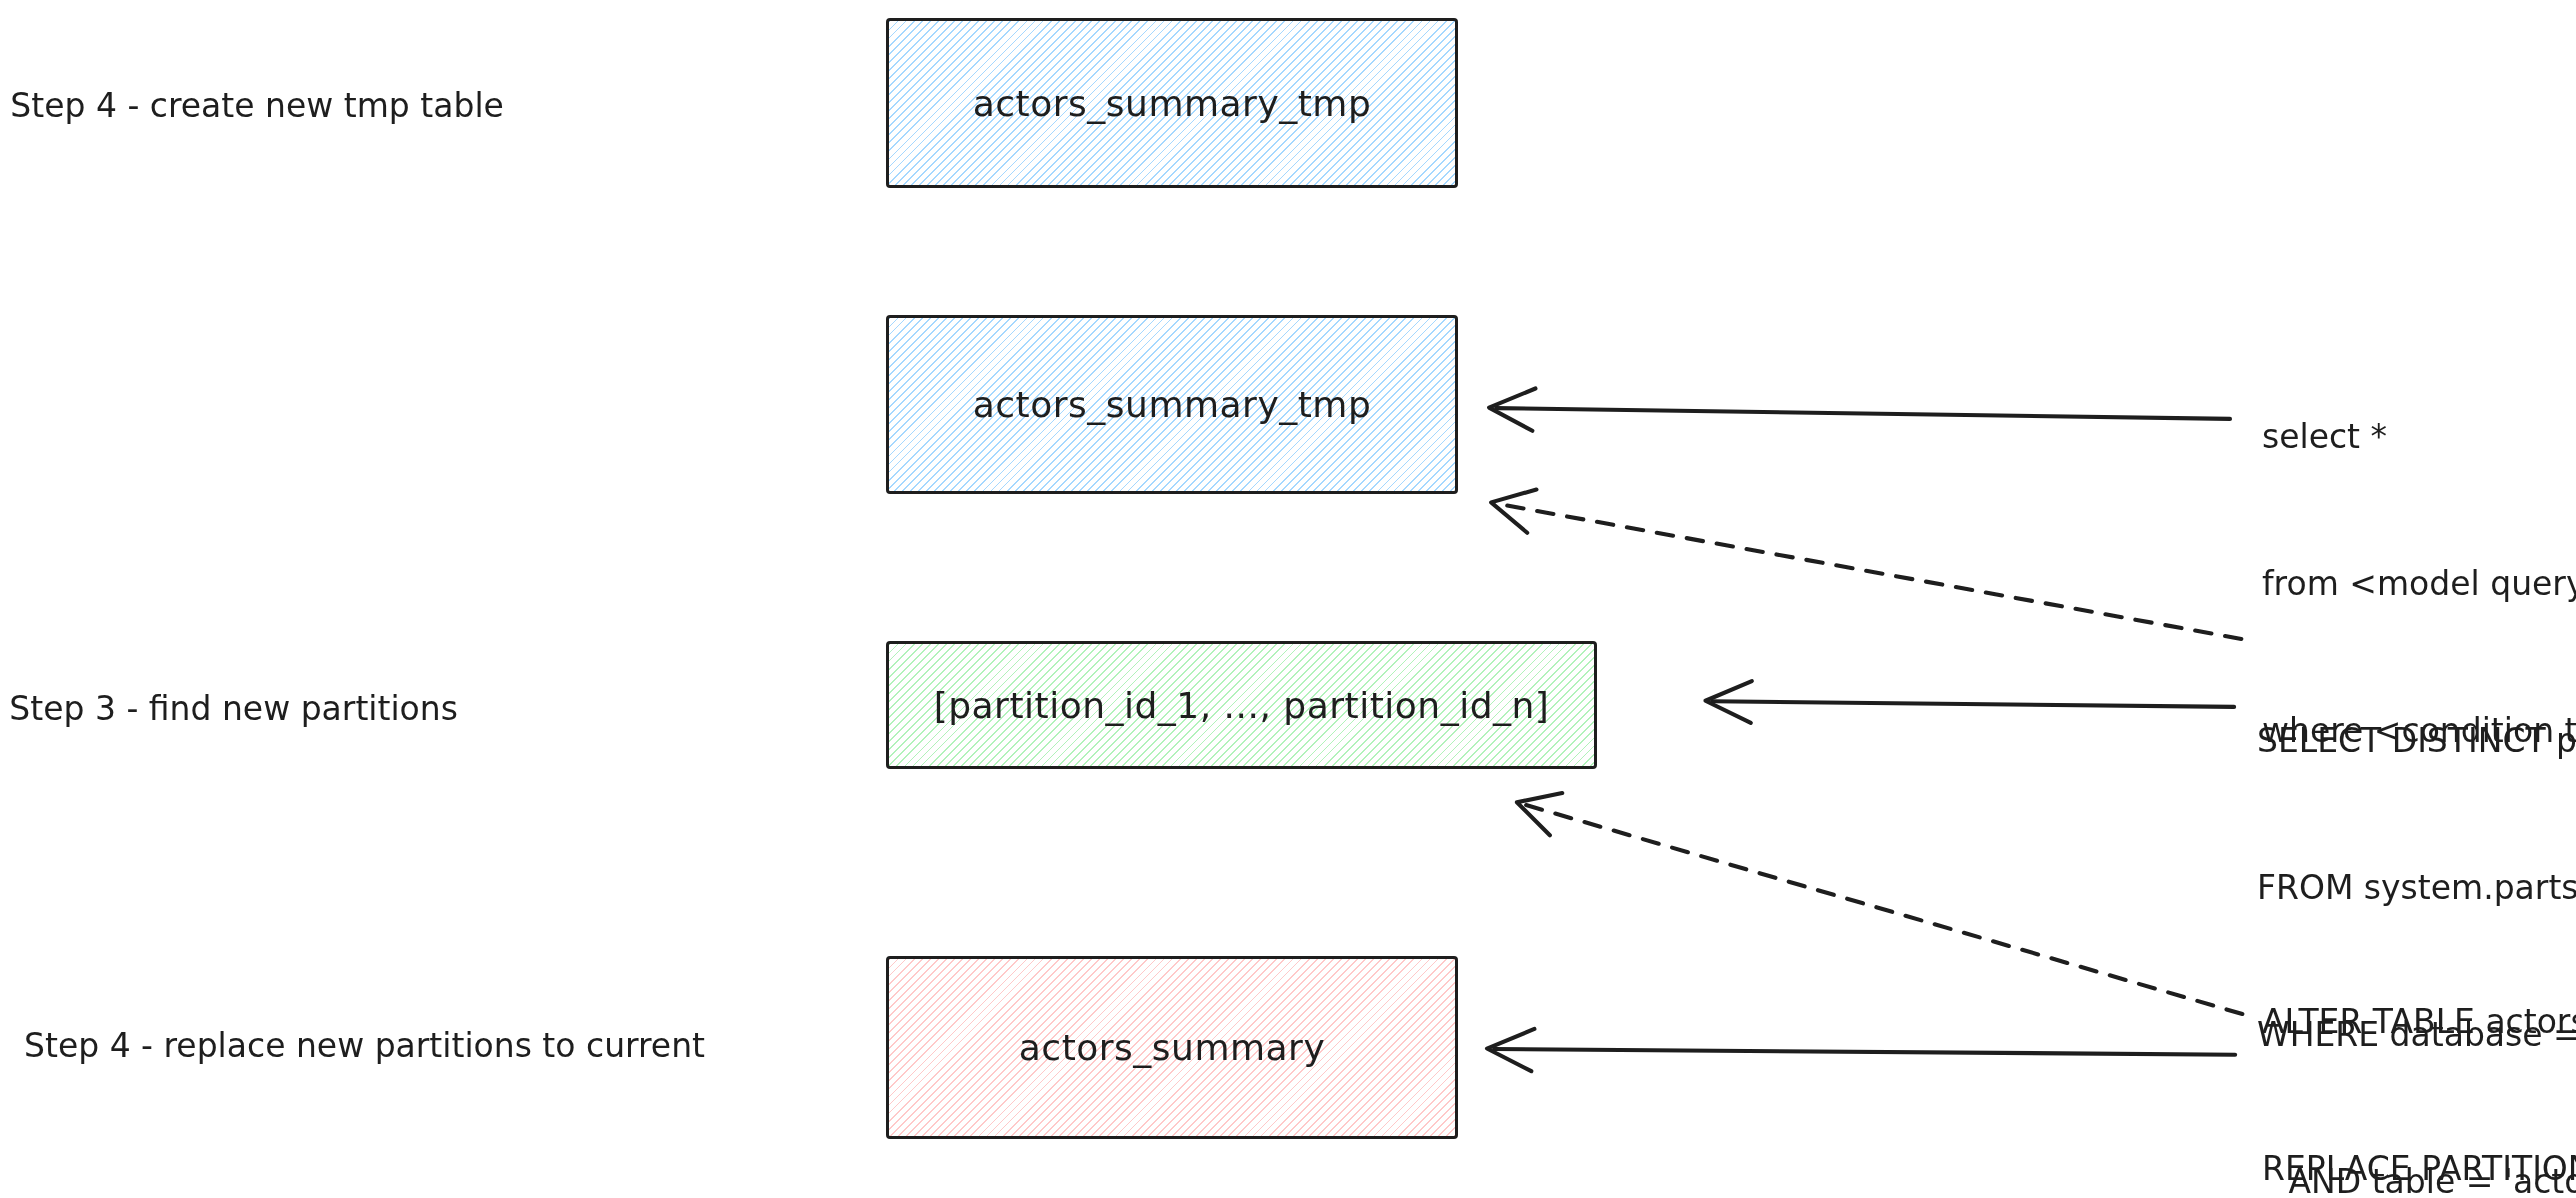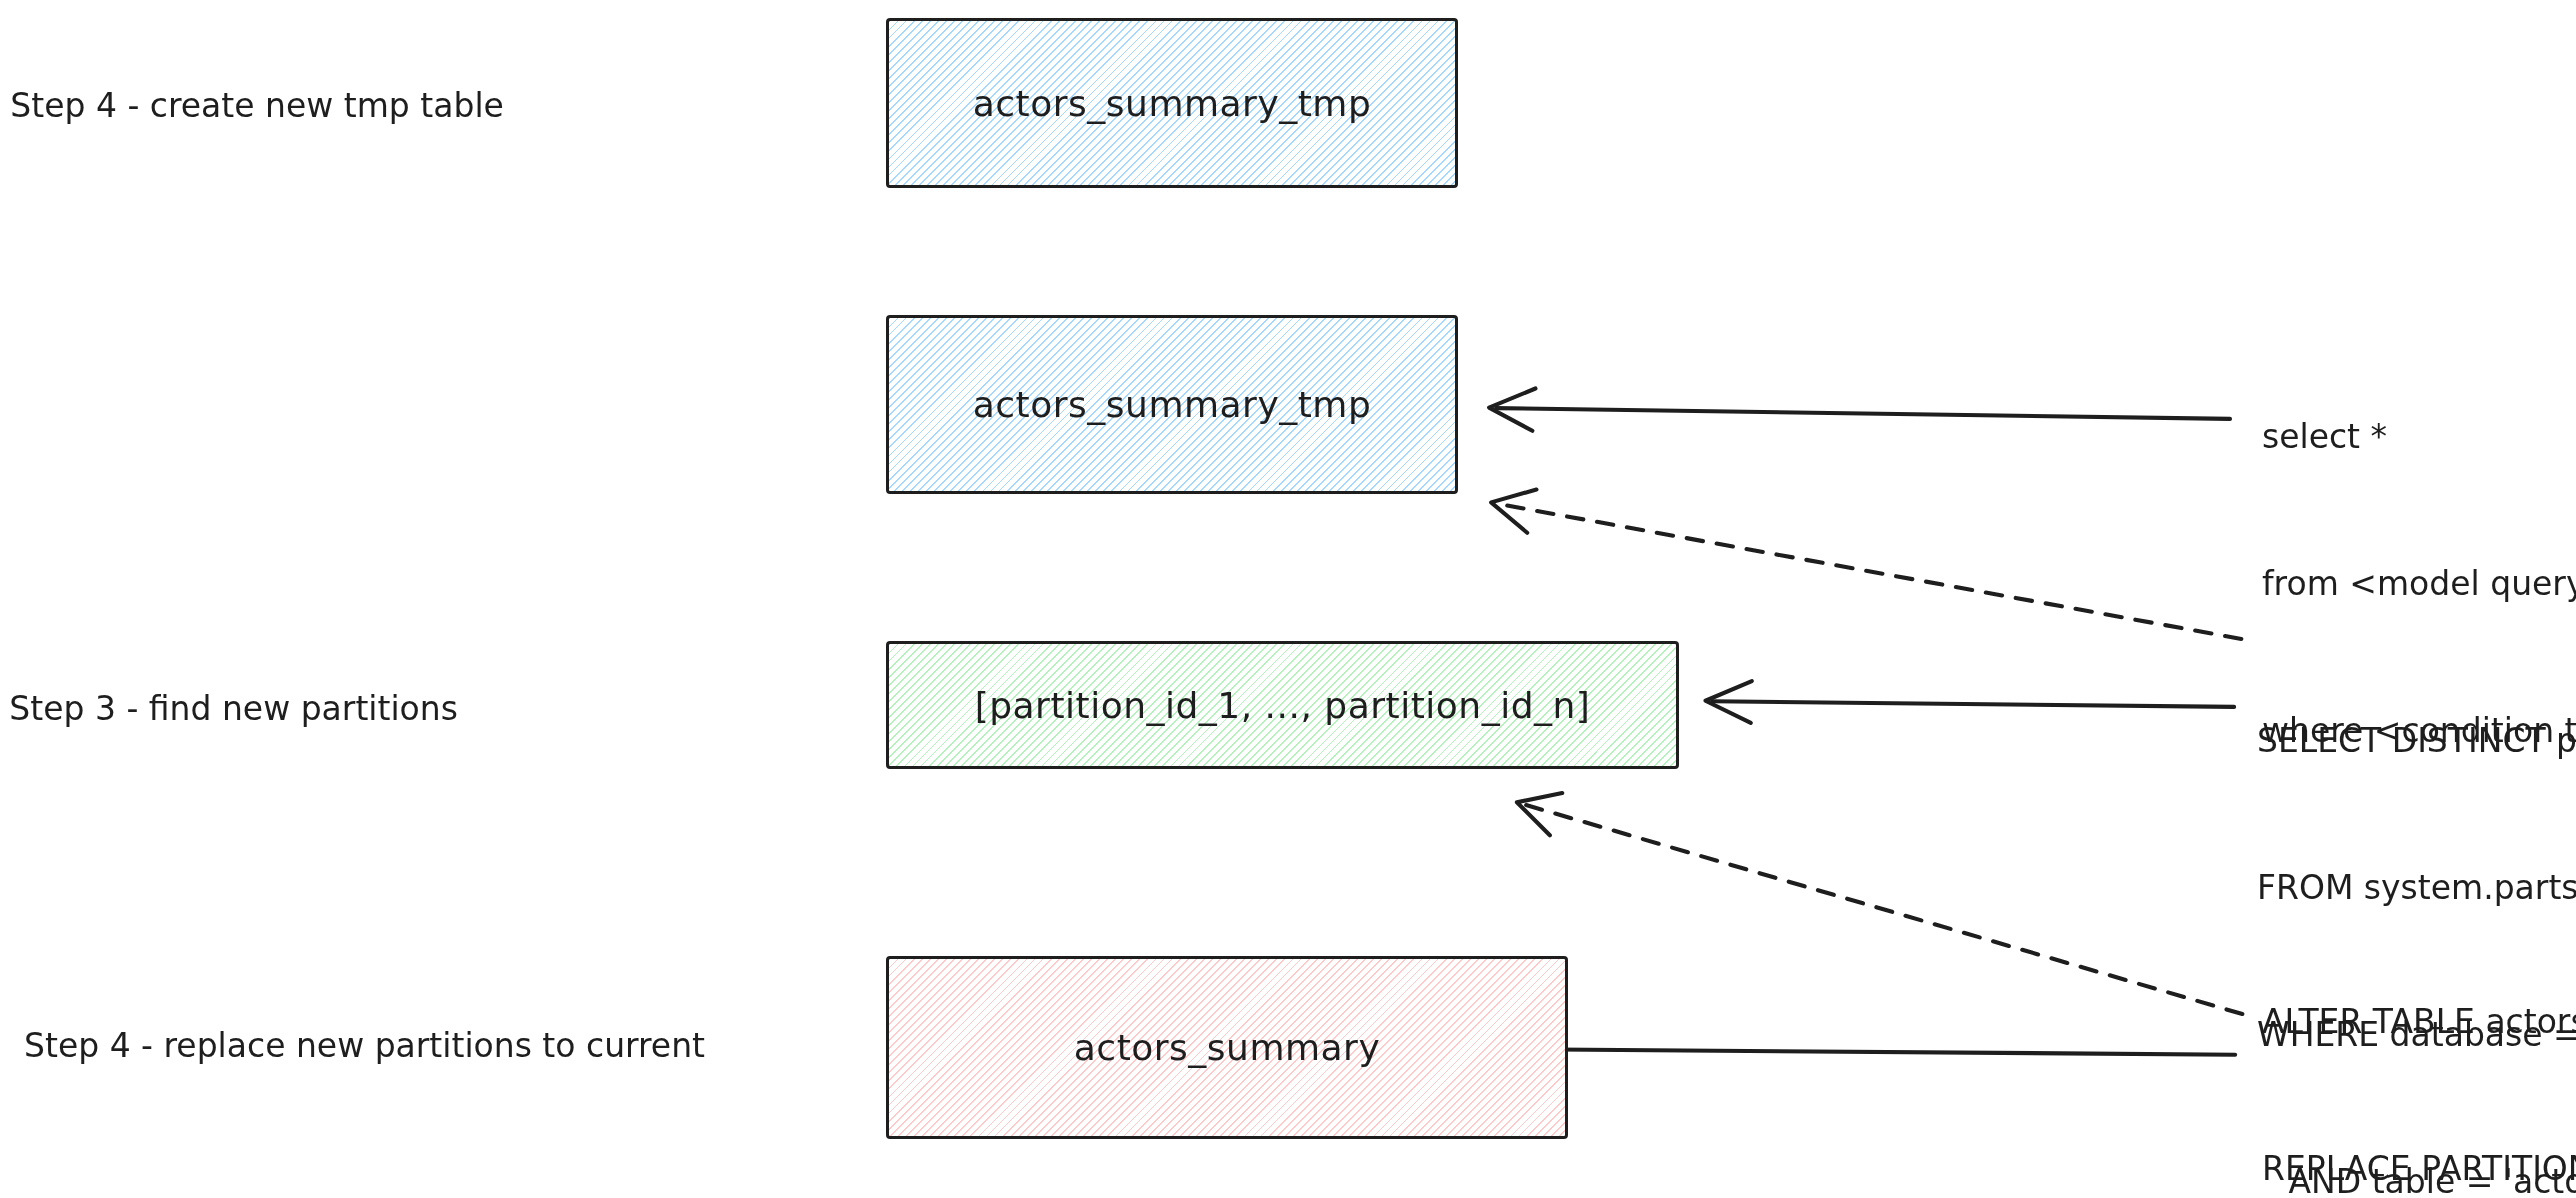--- a/index.html
+++ b/index.html
@@ -116,25 +116,25 @@
   <div class="step-label" style="left:24px; top:1025px">Step 4 - replace new partitions to current</div>
 
   <div class="node fill-blue" style="left:886px; top:18px; width:572px; height:170px">
     <span class="node-text">actors_summary_tmp</span>
   </div>
 
   <div class="node fill-blue" style="left:886px; top:315px; width:572px; height:179px">
     <span class="node-text">actors_summary_tmp</span>
   </div>
 
-  <div class="node fill-green" style="left:886px; top:641px; width:793px; height:128px">
+  <div class="node fill-green" style="left:886px; top:641px; width:711px; height:128px">
     <span class="node-text">[partition_id_1, ..., partition_id_n]</span>
   </div>
 
-  <div class="node fill-red" style="left:886px; top:956px; width:682px; height:183px">
+  <div class="node fill-red" style="left:886px; top:956px; width:572px; height:183px">
     <span class="node-text">actors_summary</span>
   </div>
 
   <div class="query" style="left:2262px; top:314px">
     <div>select *</div>
     <div>from &lt;model query&gt;</div>
     <div>where &lt;condition to identify new&gt;</div>
   </div>
 
   <div class="query" style="left:2257px; top:618px">

